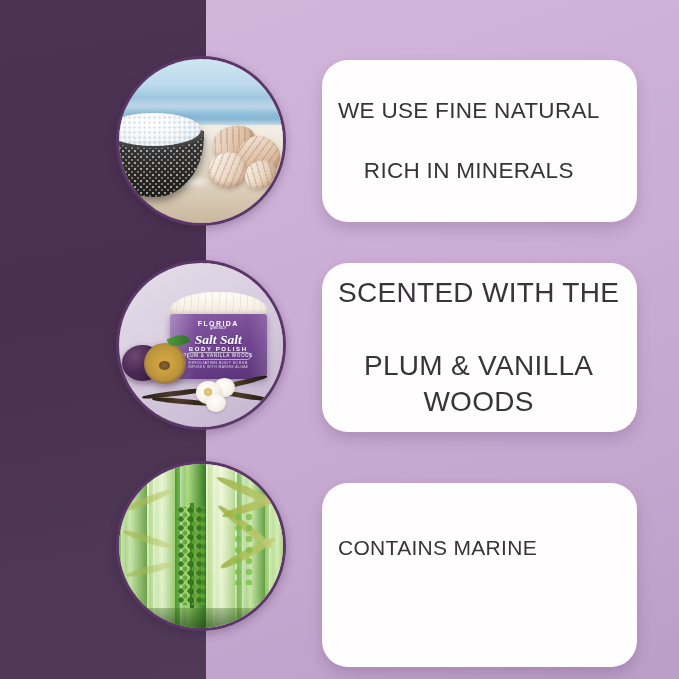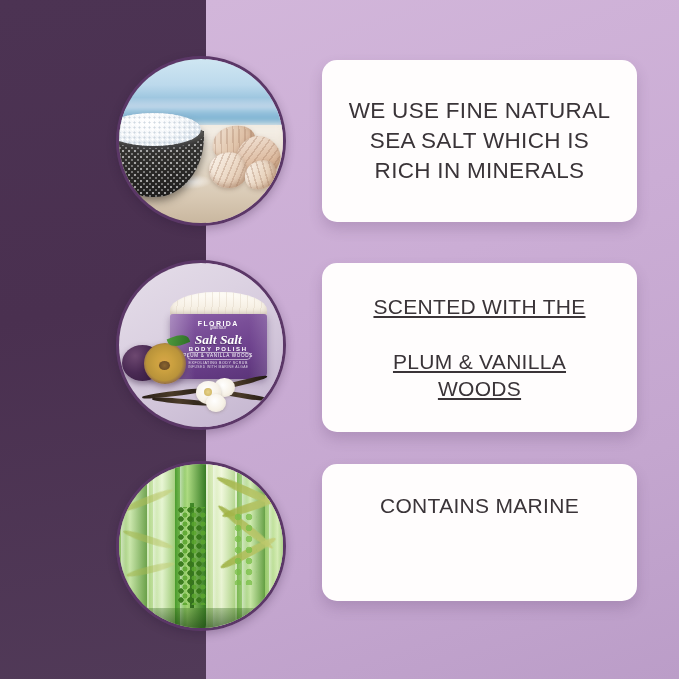--- a/index.html
+++ b/index.html
@@ -311,44 +311,44 @@
     position: absolute; left: 0; bottom: 0; width: 100%; height: 12%;
     background: linear-gradient(180deg, rgba(60,110,35,.35), rgba(30,70,20,.65));
   }
 
   
   .card {
     position: absolute;
     left: 322px;
     width: 315px;
     background: #fffdfd;
-    border-radius: 15px;
+    border-radius: 26px;
     box-shadow: 0 7px 14px rgba(80,50,95,.20);
     display: flex;
     align-items: center;
-    justify-content: center;
+    justify-content: flex-start;
     box-sizing: border-box;
     padding: 6px 16px;
   }
   .card-1 { top: 60px;  height: 162px; }
   .card-2 { top: 263px; height: 169px; }
-  .card-3 { top: 464px; height: 137px; }
+  .card-3 { top: 483px; height: 184px; }
 
   .card-text {
     margin: 0;
     text-align: center;
     color: #3a3438;
     font-family: "Liberation Sans", sans-serif;
     font-size: 22.5px;
     line-height: 1.32;
     letter-spacing: .3px;
     text-transform: uppercase;
     font-weight: 400;
   }
-  .card-2 .card-text { font-size: 21px; line-height: 1.30; text-decoration: underline; }
+  .card-2 .card-text { font-size: 28px; line-height: 1.30; }
   .card-3 .card-text { font-size: 21px;   line-height: 1.30; }
 </style>
 </head>
 <body>
 
 <div id="infographic">
 
   <div class="panel-left"></div>
   <div class="panel-right"></div>
 
@@ -447,21 +447,21 @@
       <div class="bubbles"></div>
       <div class="frond-stem"></div>
       <div class="frond"></div>
       <div class="algae-base"></div>
     </div>
   </div>
 
   <div class="card card-1">
     <p class="card-text">
       <span>WE USE FINE NATURAL</span><br>
-      <span>SEA SALT WHICH IS</span><br>
+      <br>
       <span>RICH IN MINERALS</span>
     </p>
   </div>
 
   <div class="card card-2">
     <p class="card-text">
       <span>SCENTED WITH THE</span><br>
       <br>
       <span>PLUM &amp; VANILLA</span><br>
       <span>WOODS</span>

